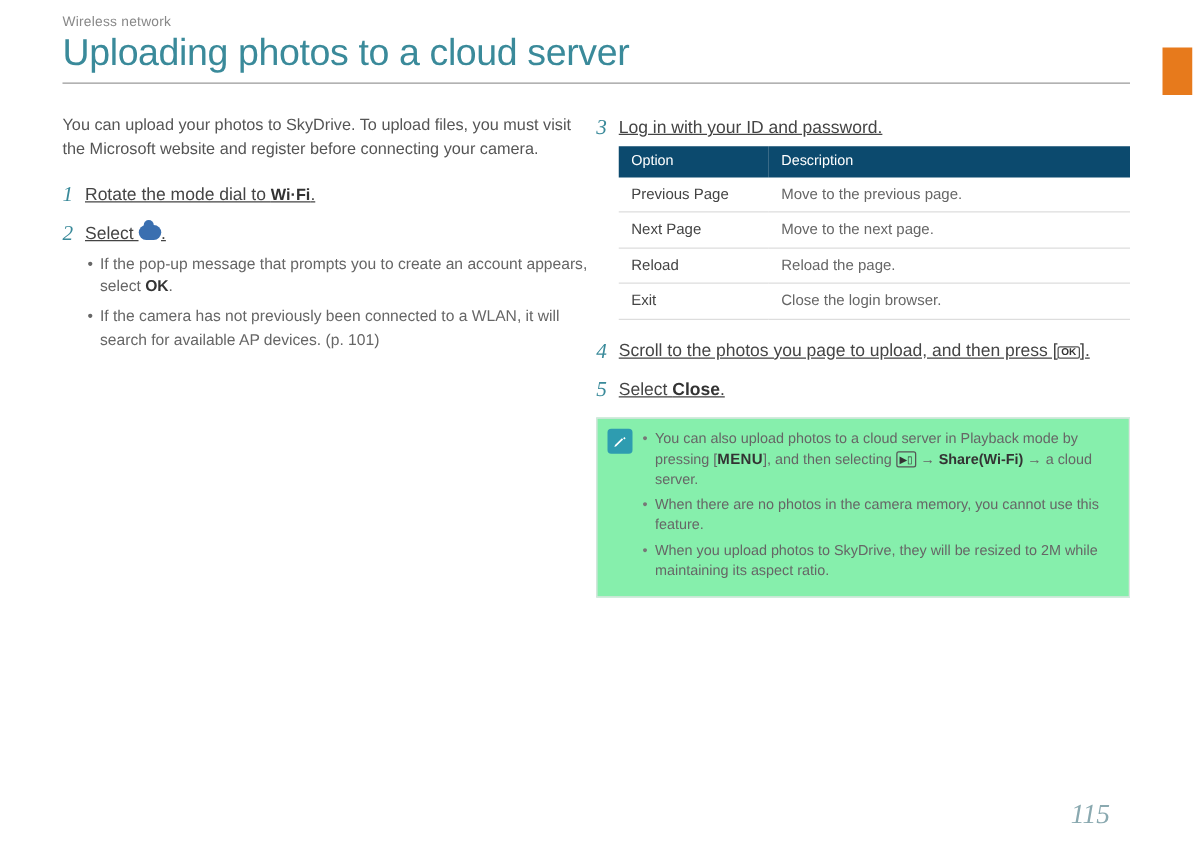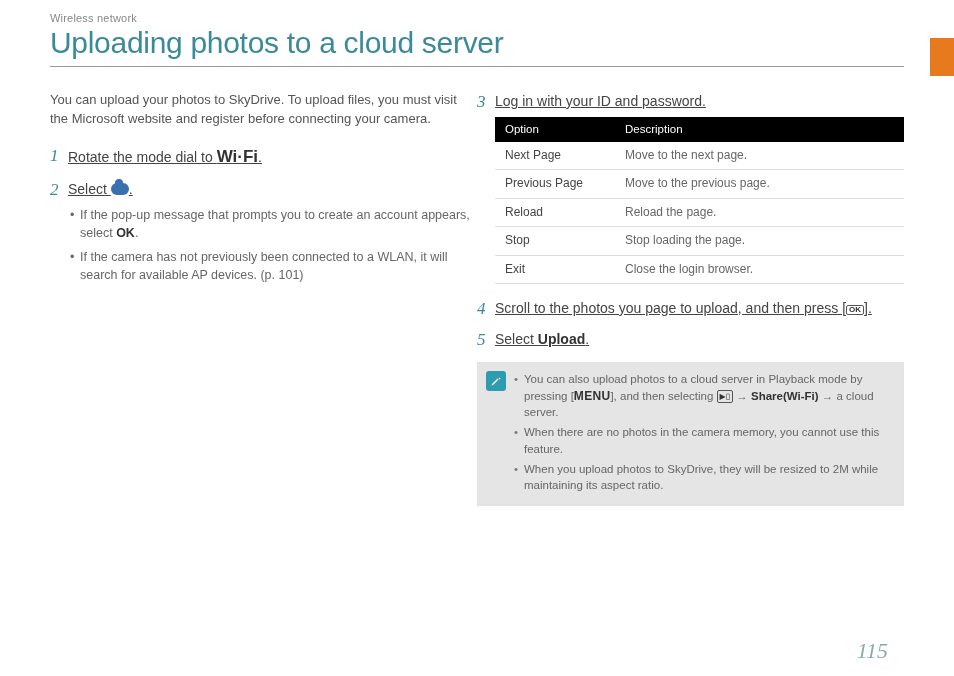--- a/index.html
+++ b/index.html
@@ -11,34 +11,34 @@
   .title-rule { position: relative; height: 1px; background: #999; margin-top: 6px; }
   .title-rule::after { content: ""; position: absolute; right: -50px; top: -28px; width: 24px; height: 38px; background: #e77a1c; }
   .cols { display: flex; margin-top: 24px; }
   .col { flex: 1; font-size: 13px; line-height: 1.45; color: #555; }
   .intro { margin-bottom: 16px; }
   .step { display: flex; margin-bottom: 10px; }
   .step-num { font-family: Georgia, 'Times New Roman', serif; font-style: italic; font-size: 17px; color: #3a8a9a; width: 18px; flex: 0 0 18px; line-height: 1.25; }
   .step-body { flex: 1; }
   .step-title { font-size: 14px; color: #444; text-decoration: underline; }
   .bold { font-weight: 700; color: #333; }
-  .icon-wifi { font-weight: 700; color: #333; font-size: 17px; }
+  .icon-wifi { font-weight: 700; color: #333; font-size: 13px; }
   .icon-cloud { display: inline-block; width: 18px; height: 12px; background: #3a6fb0; border-radius: 6px; position: relative; vertical-align: -1px; }
   .icon-cloud::before { content: ""; position: absolute; top: -4px; left: 4px; width: 8px; height: 8px; background: #3a6fb0; border-radius: 50%; }
   .sub-list { list-style: none; margin-top: 6px; padding-left: 2px; }
   .sub-list li { position: relative; padding-left: 10px; margin-bottom: 6px; color: #666; font-size: 12.5px; line-height: 1.45; }
   .sub-list li::before { content: "•"; position: absolute; left: 0; top: 0; color: #666; }
   .menu-word { font-weight: 700; color: #333; font-size: 12px; letter-spacing: 0.3px; }
   .ok-badge { display: inline-block; border: 1px solid #555; border-radius: 2px; padding: 0 2px; font-size: 8px; line-height: 1; color: #333; font-weight: 700; vertical-align: 1px; }
   table.opts { width: 100%; border-collapse: collapse; margin-top: 6px; font-size: 12px; }
-  table.opts th { background: #000000; color: #fff; font-weight: 400; text-align: left; padding: 4px 10px; font-size: 11.5px; }
+  table.opts th { background: #0c4a6e; color: #fff; font-weight: 400; text-align: left; padding: 4px 10px; font-size: 11.5px; }
   table.opts th:first-child { width: 120px; }
   table.opts td { padding: 5px 10px; border-bottom: 1px solid #ddd; color: #666; }
   table.opts td.oname { color: #444; }
-  .note-box { display: flex; background: #e5e5e5; border: 1px solid #e0e4e3; margin-top: 12px; font-size: 11.5px; color: #666; }
+  .note-box { display: flex; background: #86efac; border: 1px solid #e0e4e3; margin-top: 12px; font-size: 11.5px; color: #666; }
   .note-icon-wrap { flex: 0 0 36px; display: flex; align-items: flex-start; justify-content: center; padding-top: 8px; }
   .note-icon { width: 20px; height: 20px; background: #2e9cb0; border-radius: 3px; display: flex; align-items: center; justify-content: center; }
   .note-icon svg { width: 12px; height: 12px; fill: #fff; }
   .note-list { list-style: none; padding: 8px 10px 8px 0; flex: 1; }
   .note-list li { position: relative; padding-left: 10px; margin-bottom: 4px; line-height: 1.4; }
   .note-list li::before { content: "•"; position: absolute; left: 0; top: 0; color: #777; }
   .share-icon { display: inline-block; border: 1px solid #555; padding: 0 2px; font-size: 8px; border-radius: 2px; color: #333; vertical-align: 1px; }
   .page-num { position: absolute; right: 66px; bottom: 12px; font-family: Georgia, 'Times New Roman', serif; font-style: italic; font-size: 22px; color: #8aa9b0; }
 </style>
 </head>
@@ -86,55 +86,51 @@
           <div class="step-title">Log in with your ID and password.</div>
           <table class="opts">
             <thead>
               <tr>
                 <th>Option</th>
                 <th>Description</th>
               </tr>
             </thead>
             <tbody>
               <tr>
+                  <td class="oname">Previous Page</td>
+                  <td>Move to the previous page.</td>
+                </tr>
+              <tr>
                   <td class="oname">Next Page</td>
                   <td>Move to the next page.</td>
                 </tr>
               <tr>
-                  <td class="oname">Previous Page</td>
-                  <td>Move to the previous page.</td>
-                </tr>
-              <tr>
                   <td class="oname">Reload</td>
                   <td>Reload the page.</td>
-                </tr>
-              <tr>
-                  <td class="oname">Stop</td>
-                  <td>Stop loading the page.</td>
                 </tr>
               <tr>
                   <td class="oname">Exit</td>
                   <td>Close the login browser.</td>
                 </tr>
             </tbody>
           </table>
         </div>
       </div>
 
       <div class="step" style="margin-top:14px;">
         <div class="step-num">4</div>
         <div class="step-body step-title">
           <span>Scroll to the photos you page to upload, and then press [</span><span class="ok-badge">OK</span><span>].</span>
         </div>
       </div>
 
       <div class="step">
         <div class="step-num">5</div>
         <div class="step-body step-title">
-          <span>Select </span><span class="bold">Upload</span><span>.</span>
+          <span>Select </span><span class="bold">Close</span><span>.</span>
         </div>
       </div>
 
       <div class="note-box">
         <div class="note-icon-wrap">
           <div class="note-icon">
             <svg viewBox="0 0 24 24">
                 <path d="M3 21l3-1 11-11-2-2L4 18l-1 3zm14-14l2 2 2-2-2-2-2 2z"></path>
               </svg>
           </div>

